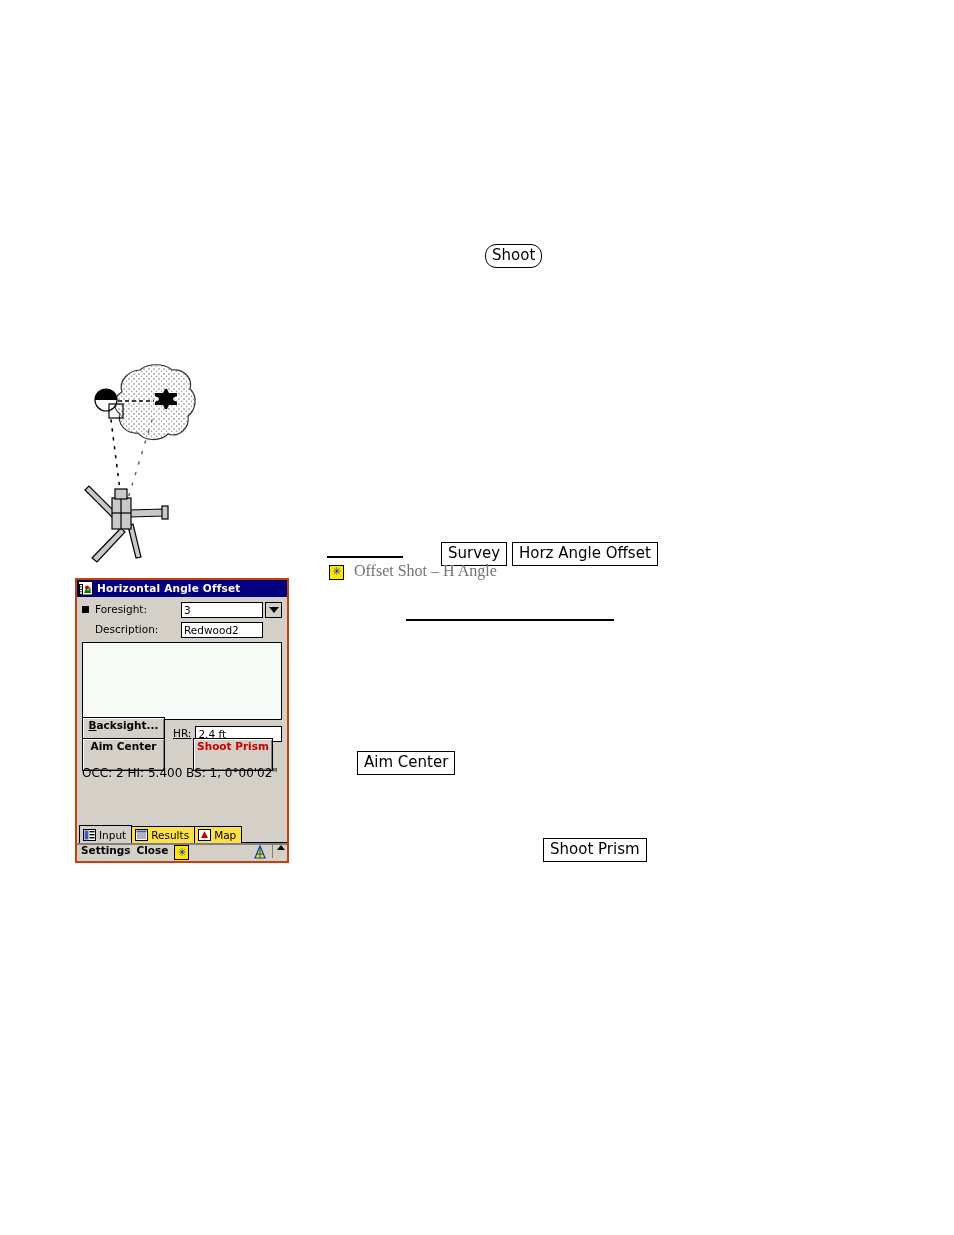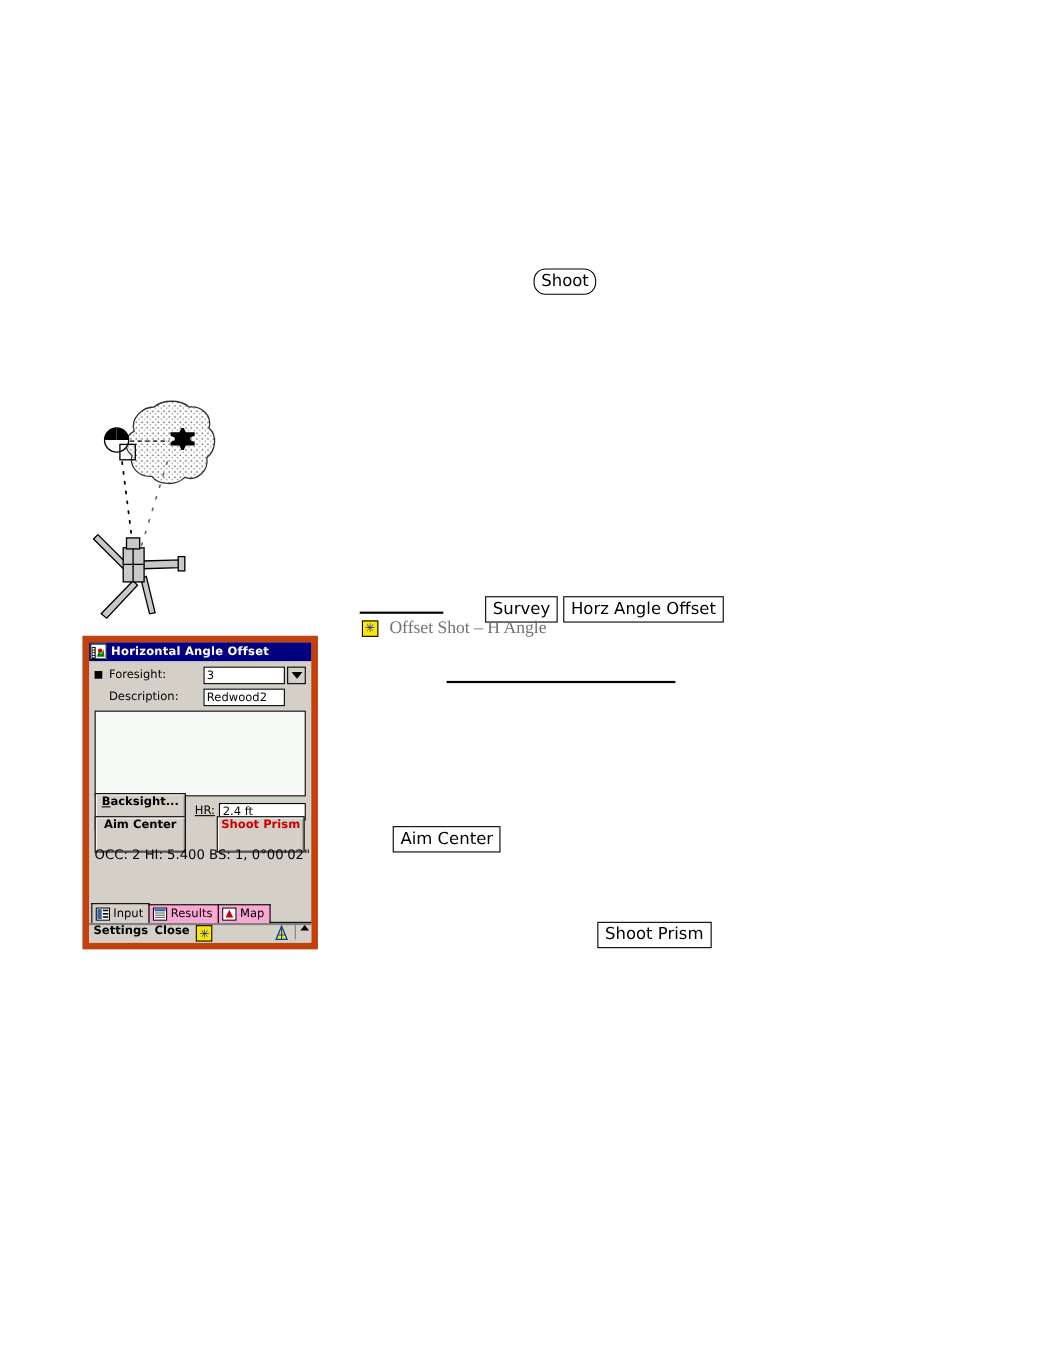--- a/index.html
+++ b/index.html
@@ -78,21 +78,21 @@
   }
 
   
   #pda {
     position: absolute;
     left: 75px;
     top: 578px;
     width: 214px;
     height: 285px;
     background: #d4d0c8;
-    border: 6px solid #c2410c;
+    border: 2px solid #c2410c;
     box-sizing: border-box;
     font-family: "DejaVu Sans", sans-serif;
     color: #000000;
   }
   #titlebar {
     height: 17px;
     background: #000080;
     display: flex;
     align-items: center;
     padding: 0;
@@ -226,21 +226,21 @@
   }
   .tab {
     display: flex;
     align-items: center;
     gap: 3px;
     height: 17px;
     padding: 0 5px 0 3px;
     font-size: 10.5px;
     border: 1px solid #000000;
     border-bottom: none;
-    background: #f9a8d4;
+    background: #fde047;
     box-sizing: border-box;
     margin-right: -1px;
   }
   .tab.active { background: #d4d0c8; height: 18px; }
   .tab-icon {
     width: 13px; height: 12px;
     border: 1px solid #000000;
     background: #ffffff;
     box-sizing: border-box;
     position: relative;

